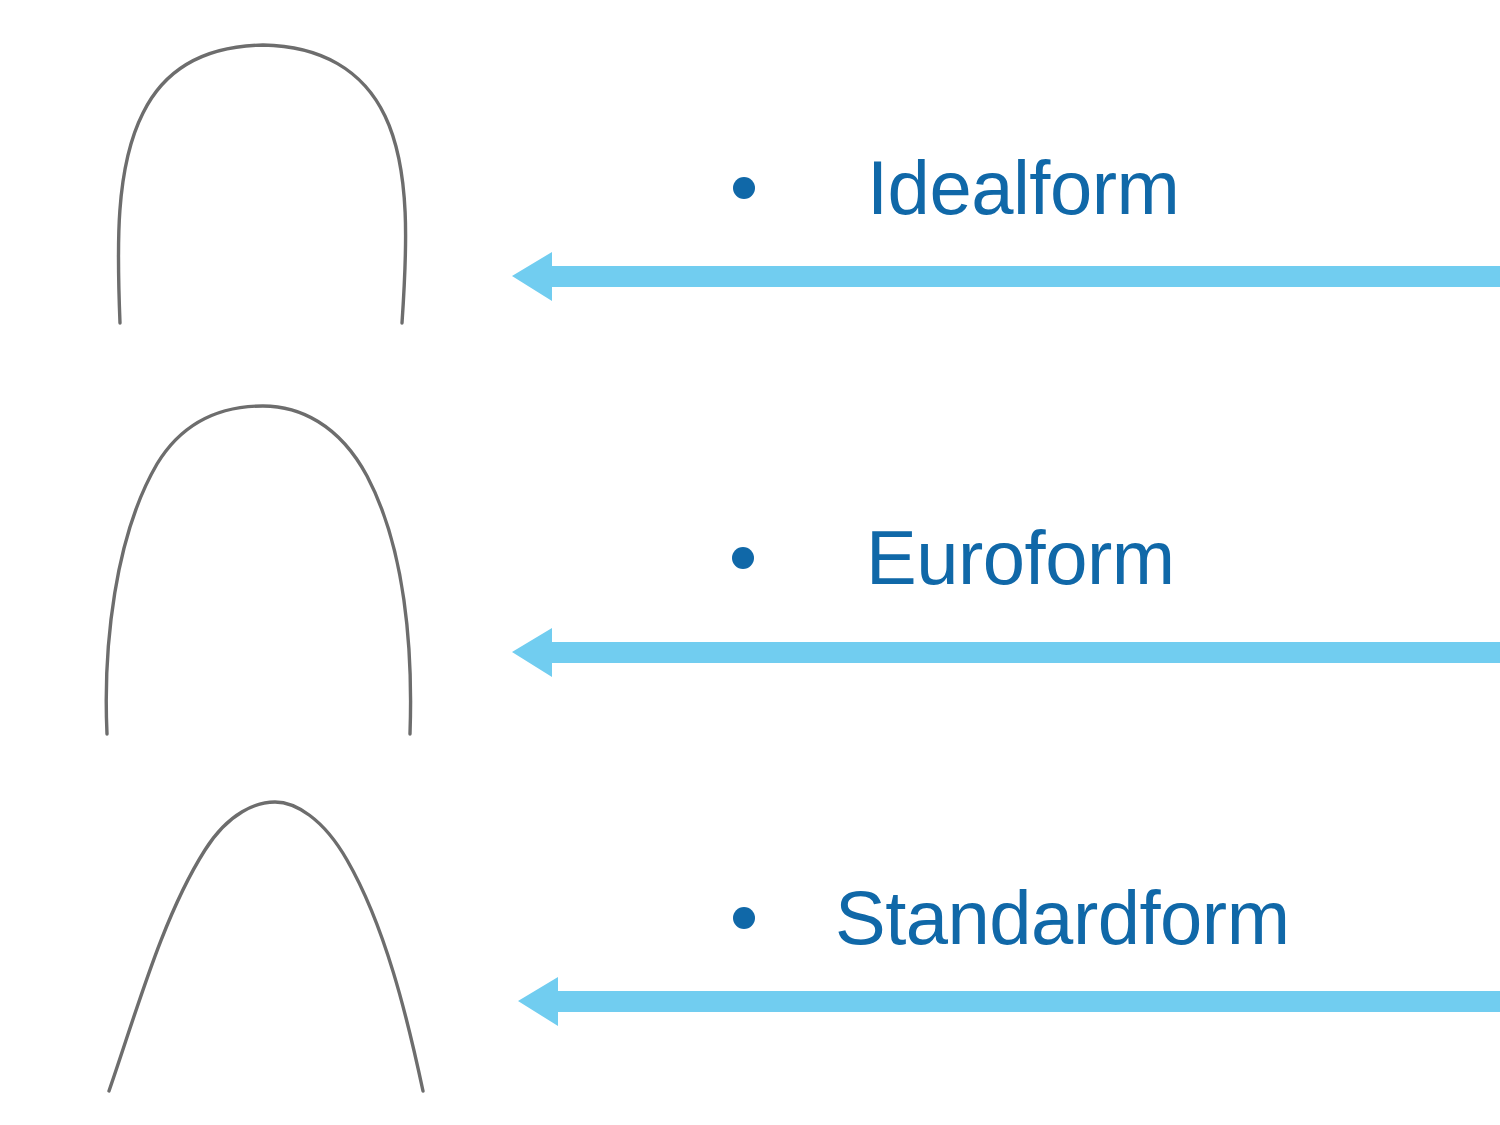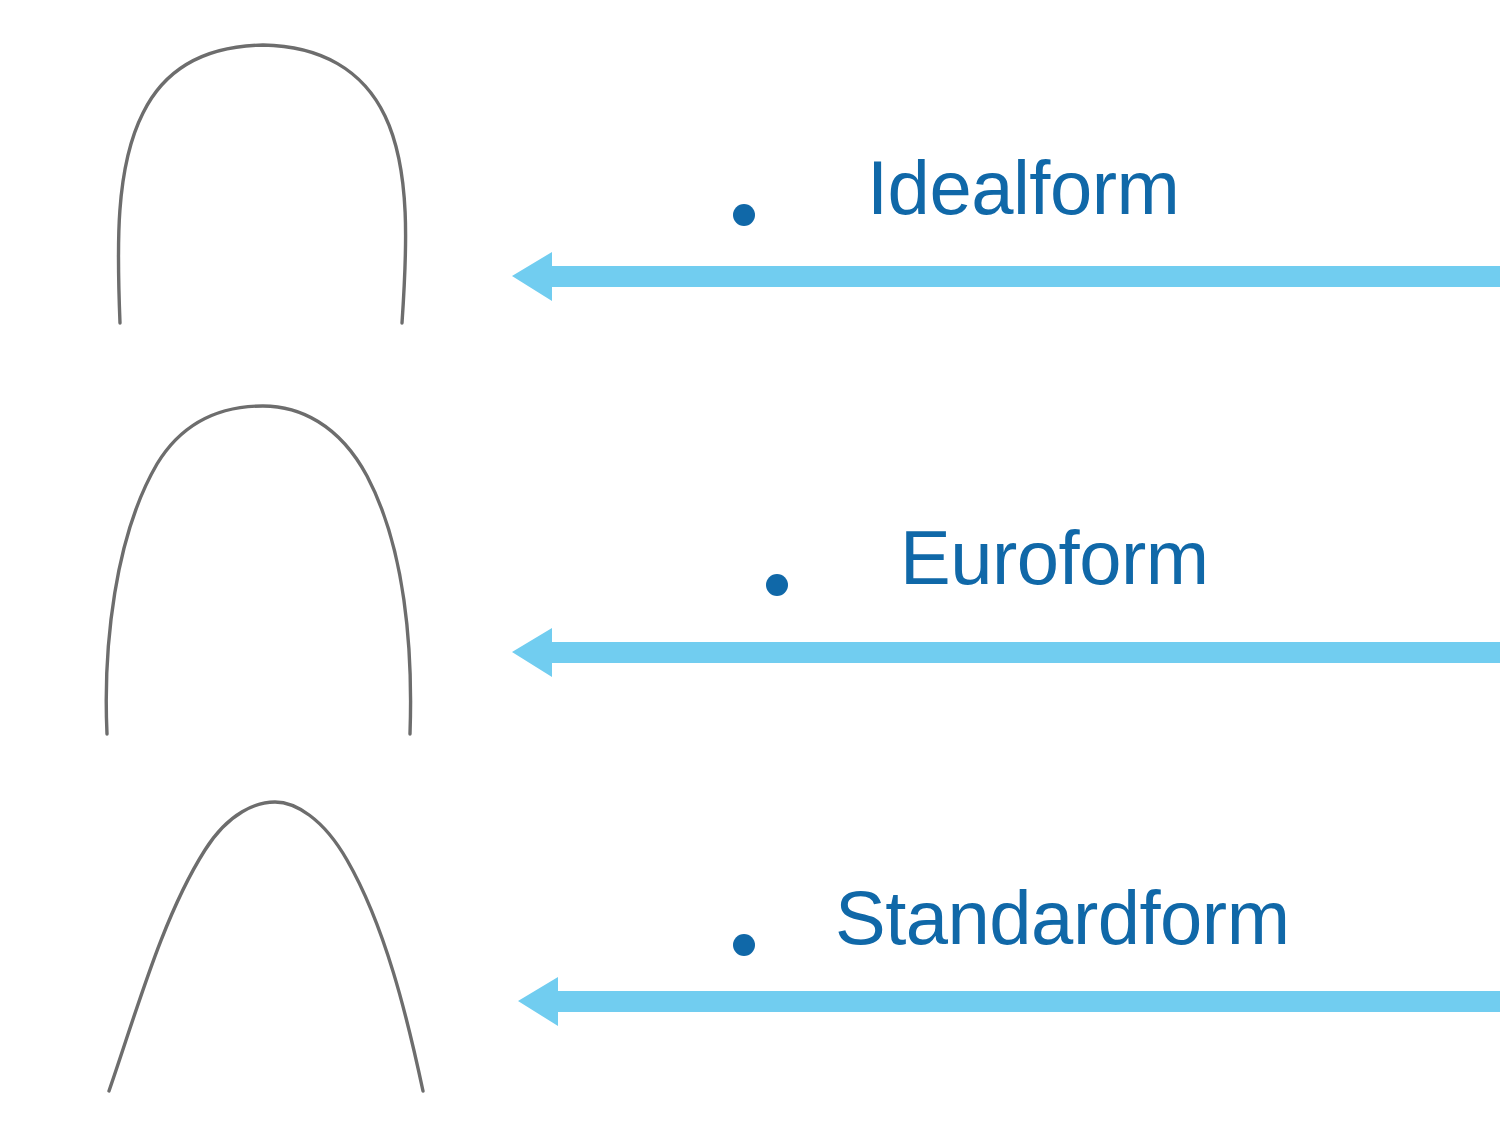--- a/index.html
+++ b/index.html
@@ -51,42 +51,42 @@
   .arrow-shape { fill: #71cdf0; }
 
   #arrow-idealform    { top: 246px; }
   #arrow-euroform     { top: 622px; }
   #arrow-standardform { top: 970px; }
 
   
   .bullet-line {
     position: absolute;
     display: flex;
-    align-items: flex-end;
+    align-items: center;
     white-space: nowrap;
   }
   .bullet-dot {
     width: 22px;
     height: 22px;
     border-radius: 50%;
     background: #1068a8;
     flex: 0 0 auto;
   }
   .bullet-label {
     color: #1068a8;
     font-size: 76px;
     line-height: 1;
     font-weight: 400;
     letter-spacing: -0.5px;
   }
 
   #label-idealform    { left: 733px; top: 150px; }
   #label-idealform    .bullet-label { margin-left: 112px; }
 
-  #label-euroform     { left: 766px; top: 520px; }
+  #label-euroform     { left: 732px; top: 520px; }
   #label-euroform     .bullet-label { margin-left: 112px; }
 
   #label-standardform { left: 733px; top: 880px; }
   #label-standardform .bullet-label { margin-left: 80px; }
 </style>
 </head>
 <body>
 
 <div id="slide">
 

